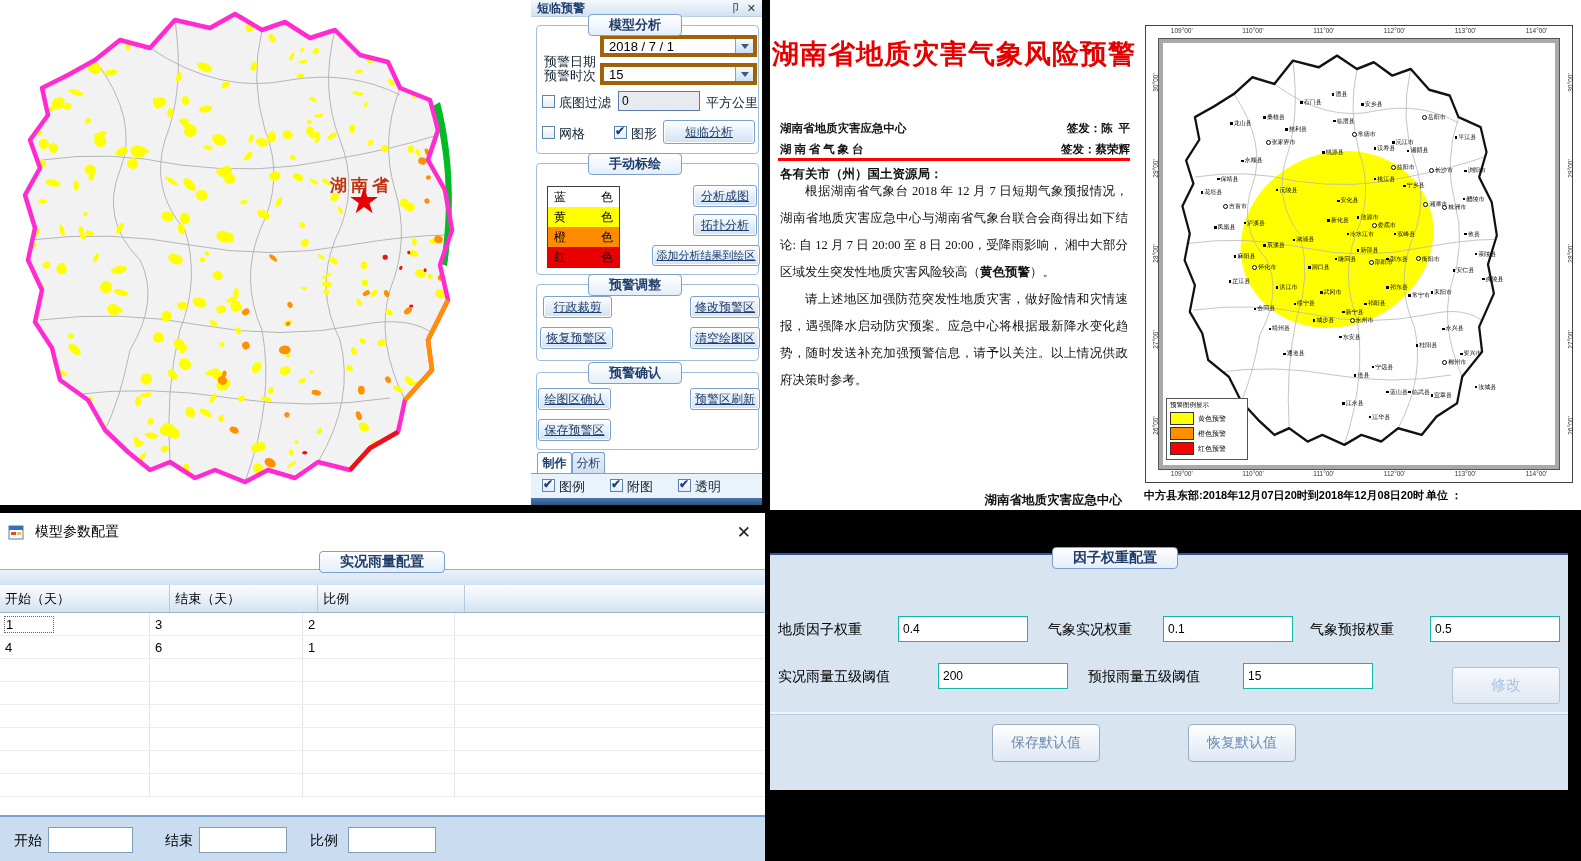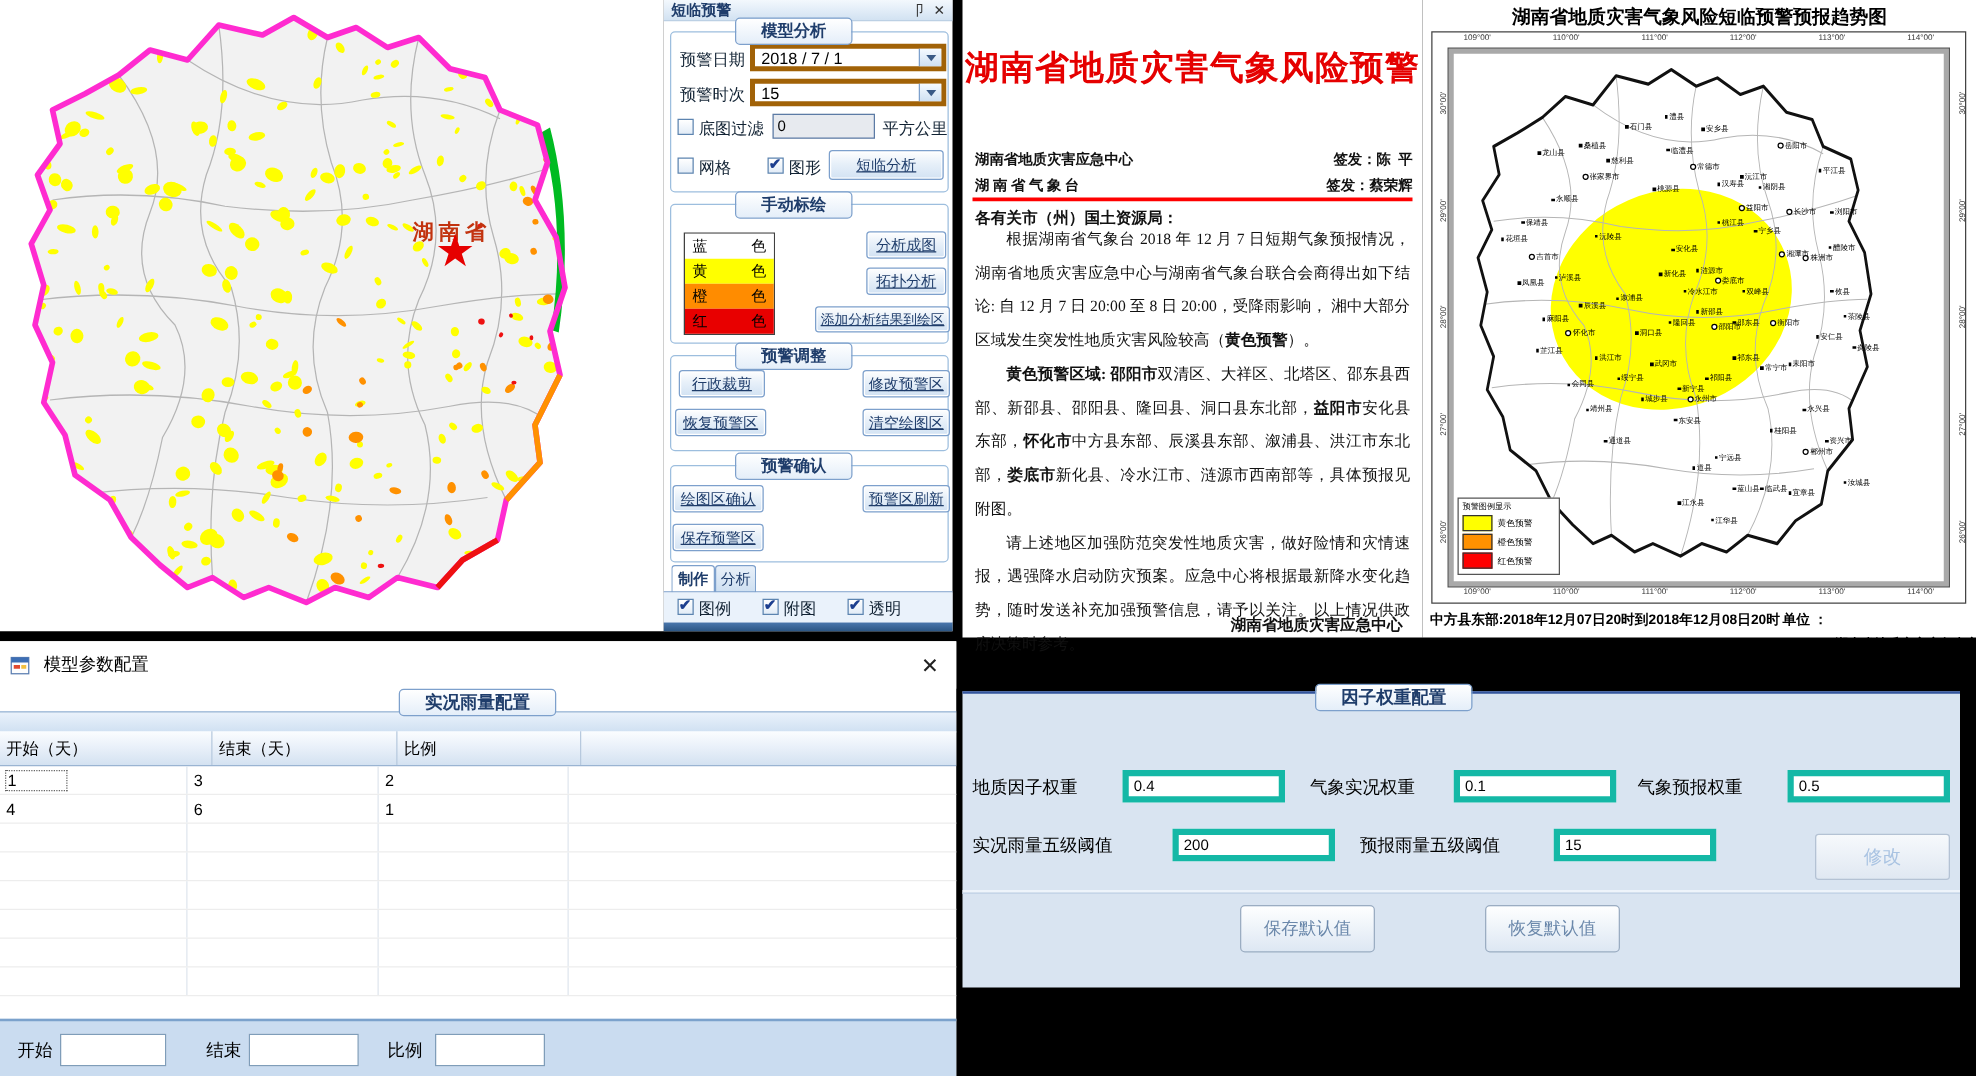--- a/index.html
+++ b/index.html
@@ -99,21 +99,21 @@
       border-right:1px solid #dfe6ee;box-sizing:border-box;}
   .td .focus-cell{outline:1px dotted #666;padding:0 40px 0 1px;}
   #dlg-footer{left:0;top:302px;width:765px;height:46px;background:#cadcf0;border-top:2px solid #7ba2cc;box-sizing:border-box;}
   .ffield-label{font-size:14px;color:#000;}
   .finput{border:1px solid #7f9db9;background:#fff;box-sizing:border-box;}
 
   
   #weight-panel{left:770px;top:553px;width:798px;height:237px;background:#d9e4f1;border-top:2px solid #33549c;box-sizing:border-box;}
   #wp-grplabel{left:345px;top:-8px;font-size:14px;}
   .wp-label{font-size:14px;color:#000;white-space:nowrap;}
-  .wp-input{border:5px solid #14b8a6;background:#fff;font-size:12px;color:#000;
+  .wp-input{border:1px solid #14b8a6;background:#fff;font-size:12px;color:#000;
       box-sizing:border-box;display:flex;align-items:center;padding-left:4px;}
   #wp-modify{left:682px;top:112px;width:106px;height:35px;border:1px solid #b4c2d4;border-radius:3px;
       background:linear-gradient(#f6f9fc,#e0e8f2);color:#a9c3e2;font-size:15px;
       display:flex;align-items:center;justify-content:center;}
   #wp-divider{left:0;top:157px;width:100%;height:2px;background:#eef4fb;border-bottom:1px solid #b9cbe2;}
   .wp-bigbtn{border:1px solid #9badc2;border-radius:4px;background:linear-gradient(#feffff,#dde7f3);
       color:#6b88ab;font-size:14px;display:flex;align-items:center;justify-content:center;}
 </style>
 </head>
 <body>
@@ -441,21 +441,21 @@
 
   <div id="ctrl-panel" class="abs">
     <div id="ctrl-title" class="abs">
       <span>短临预警</span>
       <span class="titlebar-ico">卩</span>
       <span class="titlebar-ico" style="margin-left:2px">✕</span>
     </div>
 
     <div class="grpbox abs" style="left:5px;top:25px;width:221px;height:127px"></div>
     <div class="grplabel abs" style="left:104px;top:14px">模型分析</div>
-    <span class="flabel abs" style="left:13px;top:39px">预警日期</span>
+    <span class="flabel abs" style="left:13px;top:53px">预警日期</span>
     <div class="combo abs" style="left:69px;top:35px;width:157px;height:22px">
       <span>2018 / 7 / 1</span>
       <span class="dd">
           <i></i>
         </span>
     </div>
     <span class="flabel abs" style="left:13px;top:67px">预警时次</span>
     <div class="combo abs" style="left:69px;top:63px;width:157px;height:22px">
       <span>15</span>
       <span class="dd">
@@ -529,32 +529,30 @@
       <div class="doc-org">湖 南 省 气 象 台</div>
     </div>
     <div class="abs" style="left:238px;top:118px;width:122px">
       <div class="doc-sign">签发：陈  平</div>
       <div class="doc-sign">签发：蔡荣辉</div>
     </div>
     <div id="doc-rule" class="abs"></div>
     <div id="doc-salutation" class="abs">各有关市（州）国土资源局：</div>
     <div id="doc-body" class="abs">
         <p class="doc-para"><span>根据湖南省气象台 2018 年 12 月 7 日短期气象预报情况，湖南省地质灾害应急中心与湖南省气象台联合会商得出如下结论: 自 12 月 7 日 20:00 至 8 日 20:00，受降雨影响， 湘中大部分区域发生突发性地质灾害风险较高（</span><span class="b">黄色预警</span><span>）。</span></p>
-        <p class="doc-para"><span class="b">黄色预警区域: </span><span class="b">邵阳市</span><span>双清区、大祥区、北塔区、邵东县西部、新邵县、邵阳县、隆回县、洞口县东北部，</span><span class="b">益阳市</span><span>安化县东部，</span><span class="b">怀化市</span><span>中方县东部、辰溪县东部、溆浦县、洪江市东北部，</span><span class="b">娄底市</span><span>新化县、冷水江市、涟源市西南部等，具体预报见附图。</span></p>
         <p class="doc-para"><span>请上述地区加强防范突发性地质灾害，做好险情和灾情速报，遇强降水启动防灾预案。应急中心将根据最新降水变化趋势，随时发送补充加强预警信息，请予以关注。以上情况供政府决策时参考。</span></p>
       </div>
     <div id="doc-sig" class="abs">
       <div>湖南省地质灾害应急中心</div>
       <div>湖 南 省 气 象 台</div>
       <div>二〇一八年十二月七日</div>
     </div>
   </div>
 
   <div id="trend-panel" class="abs">
-    <div id="trend-title" class="abs">湖南省地质灾害气象风险短临预警预报趋势图</div>
     <div id="trend-outer" class="abs"></div>
     <div class="lon-row abs" style="top:27px">
       <span>109°00'</span>
         <span>110°00'</span>
       <span>111°00'</span>
         <span>112°00'</span>
       <span>113°00'</span>
         <span>114°00'</span>
     </div>
     <div class="lon-row abs" style="top:470px">

